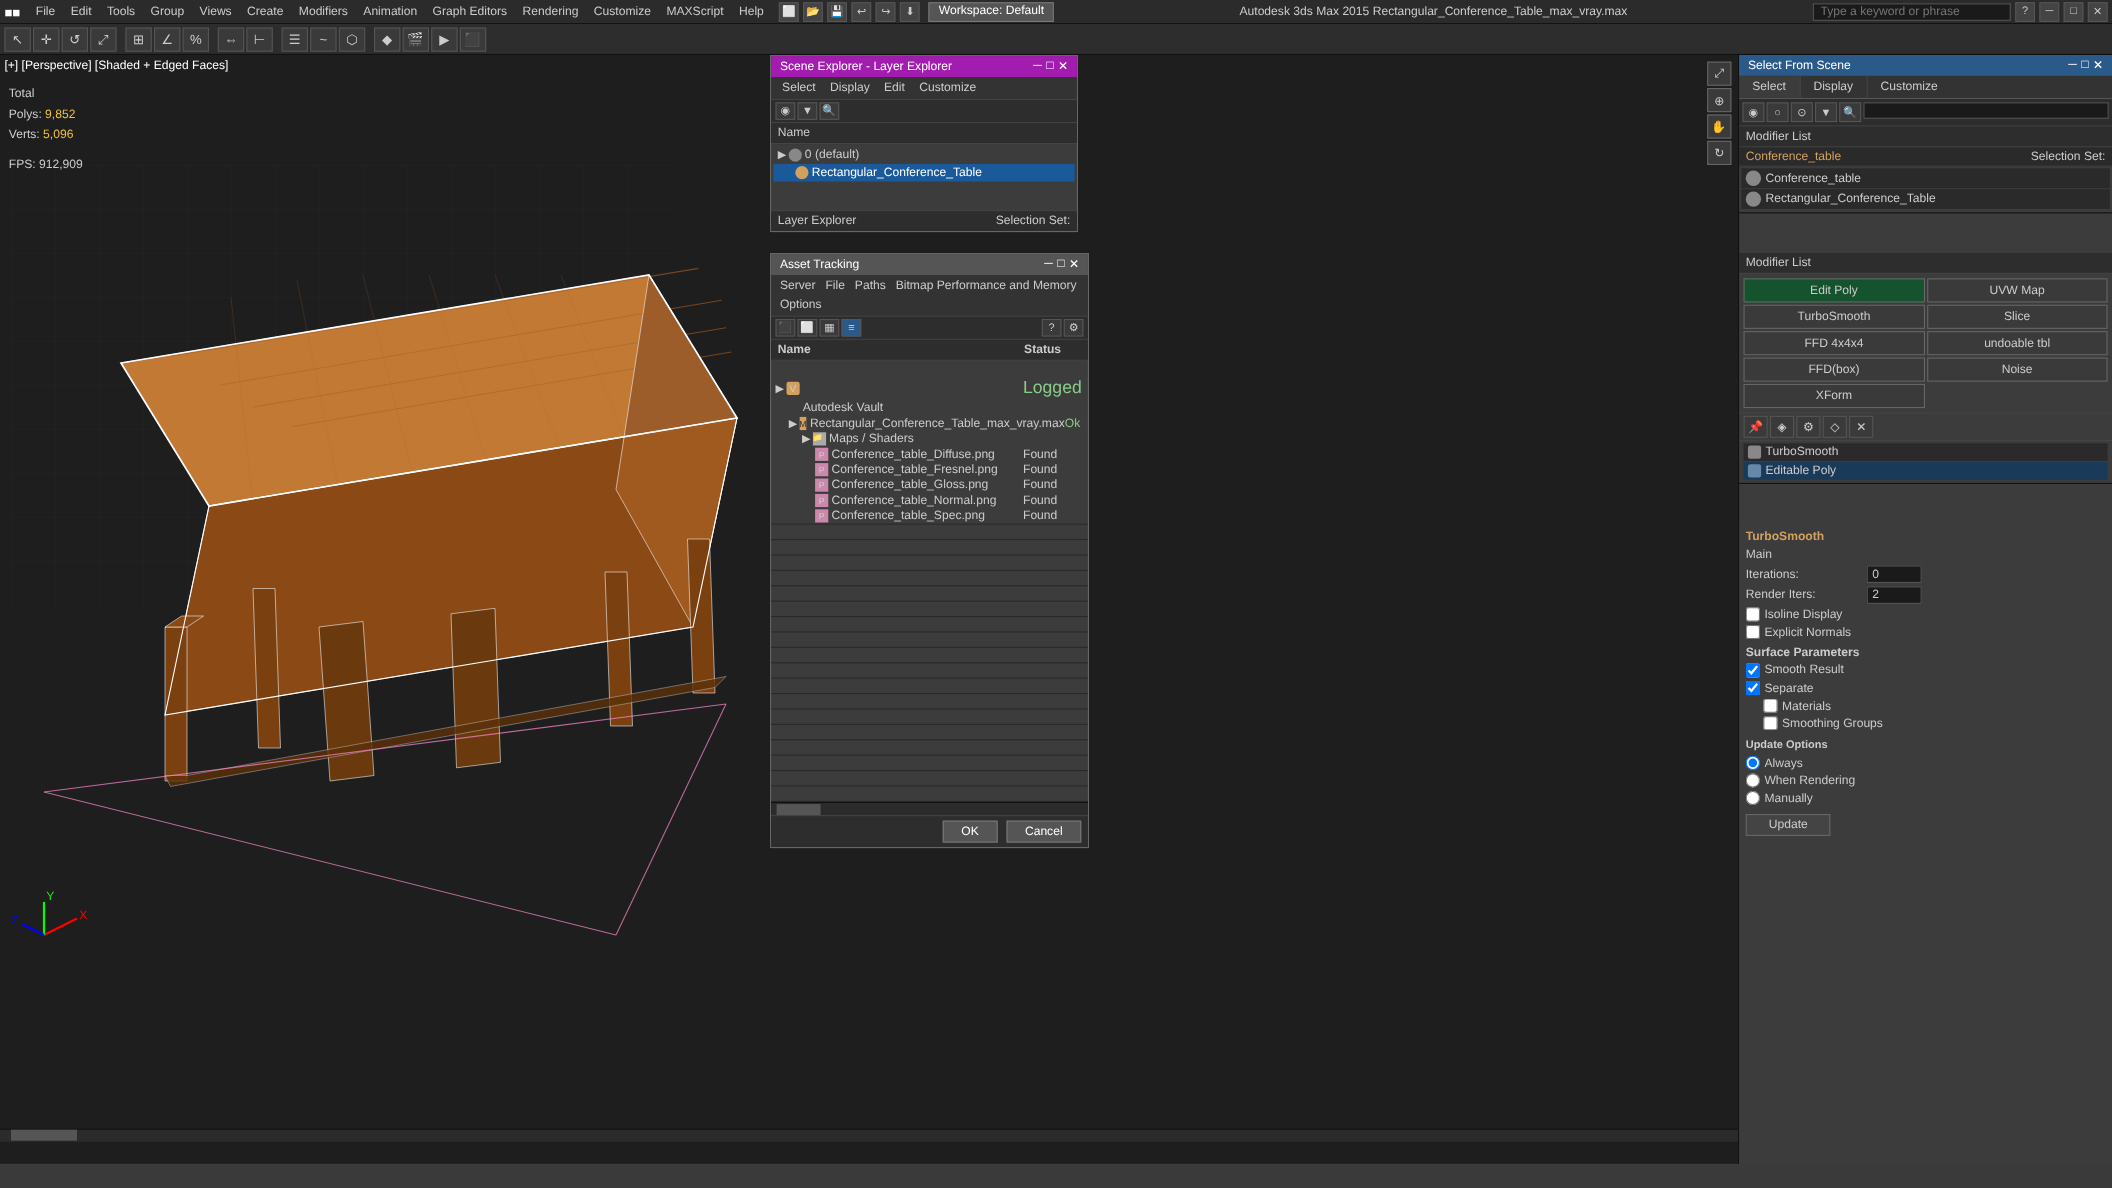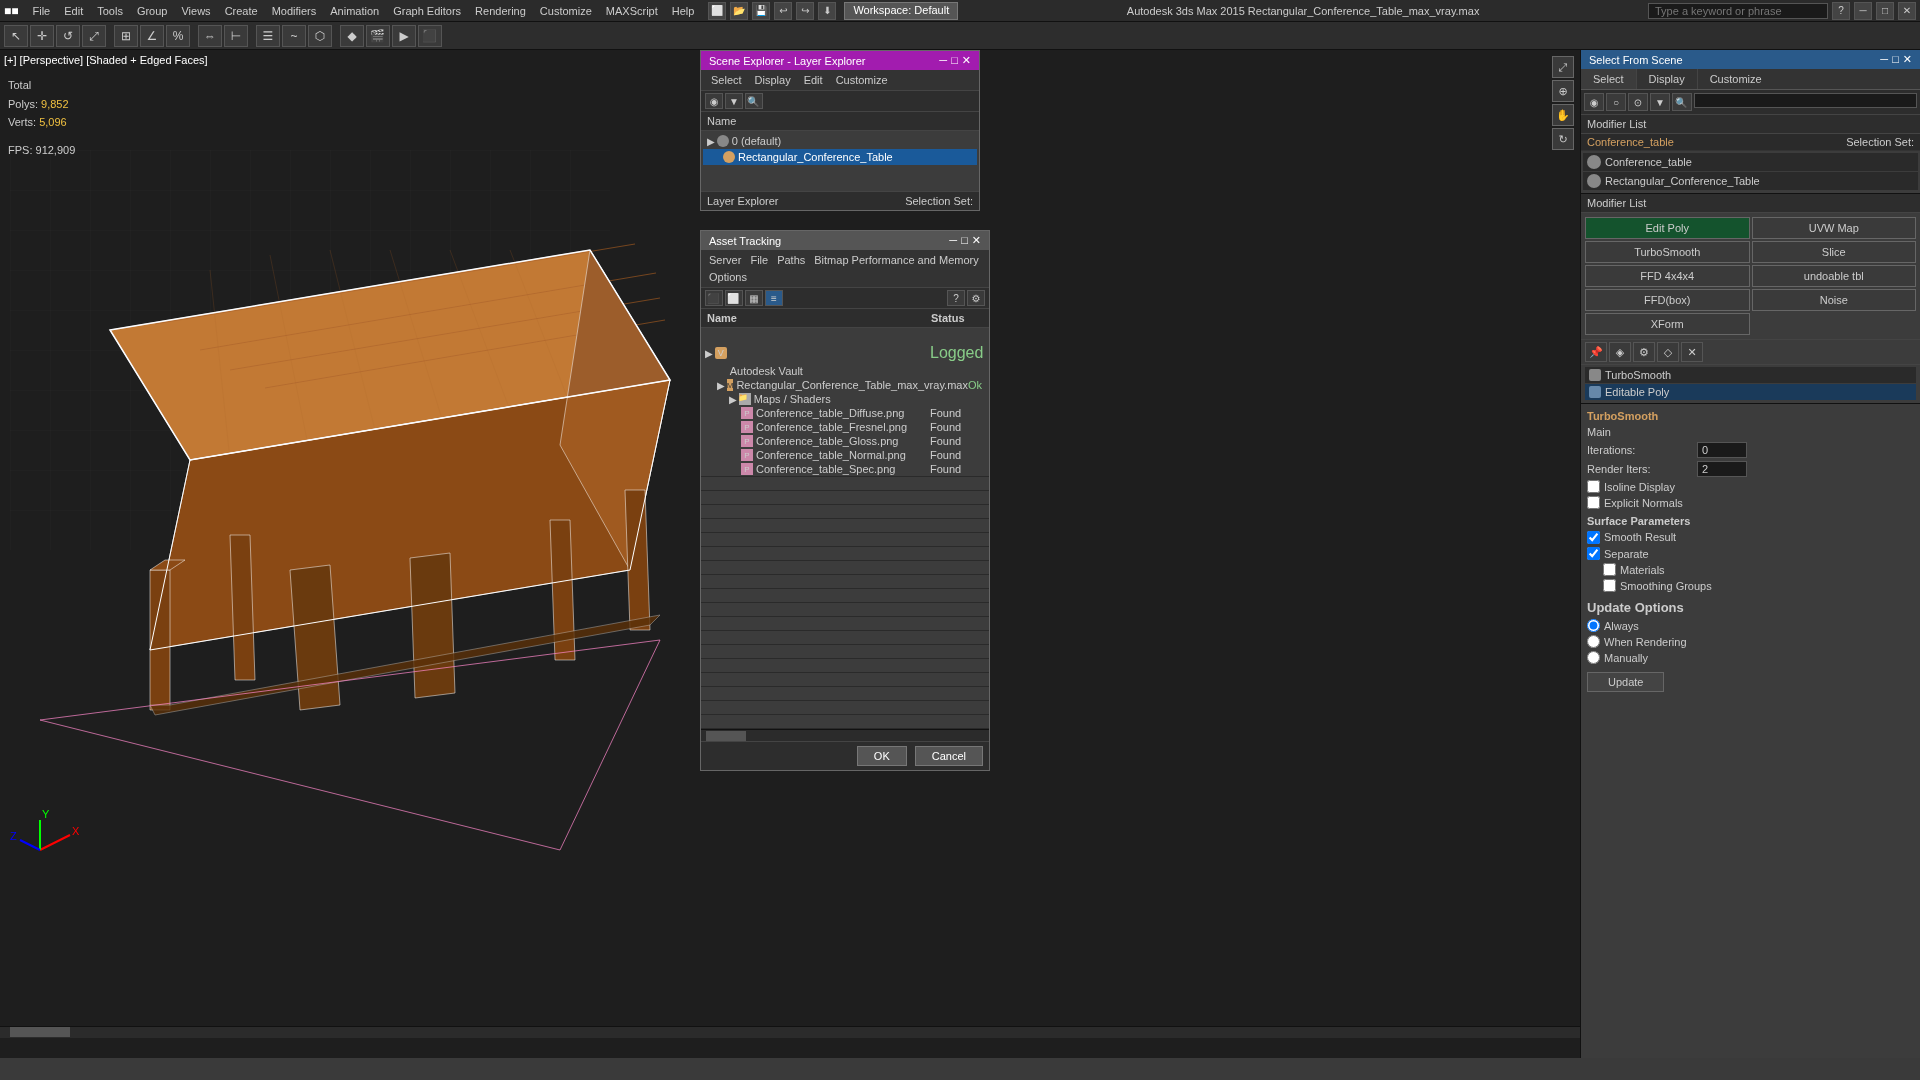--- a/index.html
+++ b/index.html
@@ -22,21 +22,21 @@
     .tb2-icon { width: 24px; height: 22px; background: #3a3a3a; border: 1px solid #555; display: flex; align-items: center; justify-content: center; cursor: pointer; color: #ccc; font-size: 12px; }
     .tb2-separator { width: 4px; }
 
     
     #main { display: flex; height: calc(1080px - 50px - 22px); }
 
     
     #viewport { flex: 1; background: #1e1e1e; position: relative; overflow: hidden; }
 
     
-    #right-side { width: 340px; display: flex; flex-direction: column; border-left: 1px solid #111; }
+    #right-side { width: 340px; display: flex; flex-direction: column; border-left: 1px solid #111; gap: 36px; }
 
     
     #scene-explorer { position: absolute; left: 700px; top: 50px; width: 280px; background: #3c3c3c; border: 1px solid #666; z-index: 100; }
 
     
     ::-webkit-scrollbar { width: 8px; height: 8px; }
     ::-webkit-scrollbar-track { background: #2b2b2b; }
     ::-webkit-scrollbar-thumb { background: #666; }
   </style>
 </head>
@@ -333,21 +333,21 @@
         <span style="color:#ccc;font-size:11px;">Materials</span>
       </div>
 
       
       <div style="display:flex;align-items:center;margin-bottom:8px;padding-left:16px;">
         <input type="checkbox" style="margin-right: 4px;">
         <span style="color:#ccc;font-size:11px;text-align:center;">Smoothing Groups</span>
       </div>
 
       
-      <div style="color:#ccc;font-size:13px;margin-bottom:4px;font-weight:bold;">Update Options</div>
+      <div style="color:#ccc;font-size:10px;margin-bottom:4px;font-weight:bold;">Update Options</div>
 
       
       <div style="display:flex;align-items:center;margin-bottom:3px;">
         <input type="radio" name="update-opts" checked="" style="margin-right: 4px;">
         <span style="color:#ccc;font-size:11px;">Always</span>
       </div>
 
       
       <div style="display:flex;align-items:center;margin-bottom:3px;">
         <input type="radio" name="update-opts" style="margin-right: 4px;">

